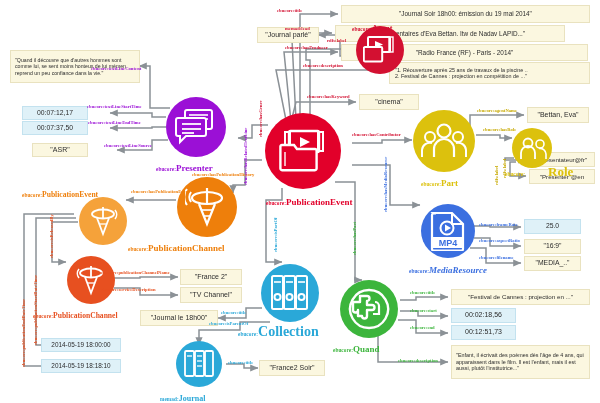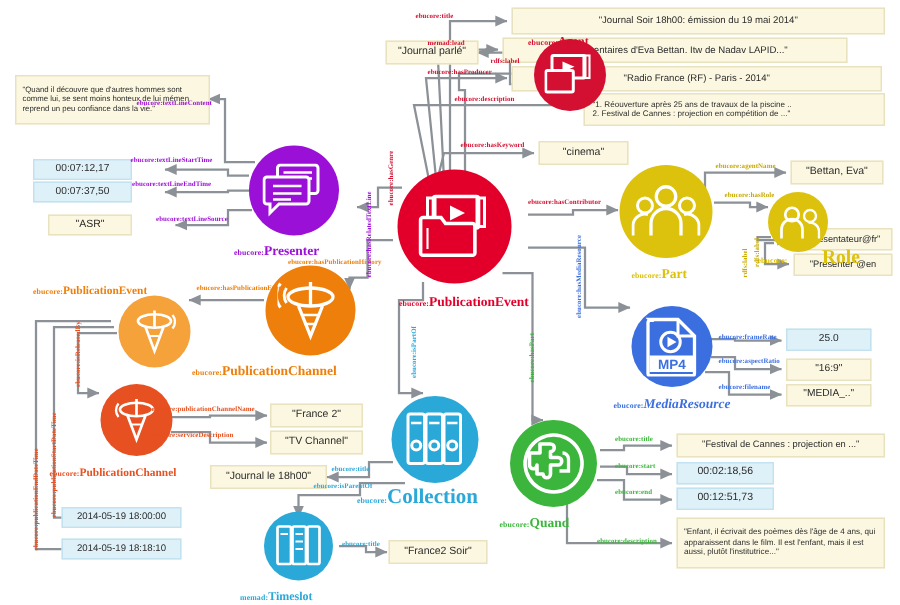--- a/index.html
+++ b/index.html
@@ -277,21 +277,21 @@
       <rect x="2" y="2" width="9" height="25" rx="1.2" fill="none" stroke="#fff" stroke-width="1.8"></rect>
       <rect x="12" y="2" width="9" height="25" rx="1.2" fill="none" stroke="#fff" stroke-width="1.8"></rect>
       <rect x="22" y="2" width="8" height="25" rx="1.2" fill="none" stroke="#fff" stroke-width="1.8"></rect>
       <line x1="4" y1="7" x2="9" y2="7" stroke="#fff" stroke-width="1.3"></line>
       <line x1="14" y1="7" x2="19" y2="7" stroke="#fff" stroke-width="1.3"></line>
       <line x1="14" y1="12" x2="19" y2="12" stroke="#fff" stroke-width="1.3"></line>
       <line x1="14" y1="17" x2="19" y2="17" stroke="#fff" stroke-width="1.3"></line>
     </svg>
   </div>
   <div class="ncap" style="left:160px;top:387px;color:#2aa8d8;">
-    <span class="pfx">memad:</span><span class="nm" style="font-size:8px;">Timeslot</span>
+    <span class="pfx">memad:</span><span class="nm" style="font-size:8px;">Journal</span>
   </div>
 
   <div class="node" style="left:413px;top:110px;width:62px;height:62px;background:#dcc10d;">
     <svg width="46" height="40" viewBox="0 0 46 40">
       <circle cx="23" cy="10" r="6.5" fill="none" stroke="#fff" stroke-width="2.2"></circle>
       <path d="M13,36 v-8 a10,10 0 0 1 20,0 v8" fill="none" stroke="#fff" stroke-width="2.2"></path>
       <circle cx="9" cy="16" r="5" fill="none" stroke="#fff" stroke-width="2"></circle>
       <path d="M1,36 v-7 a8,8 0 0 1 10,-7" fill="none" stroke="#fff" stroke-width="2"></path>
       <circle cx="37" cy="16" r="5" fill="none" stroke="#fff" stroke-width="2"></circle>
       <path d="M45,36 v-7 a8,8 0 0 0 -10,-7" fill="none" stroke="#fff" stroke-width="2"></path>

